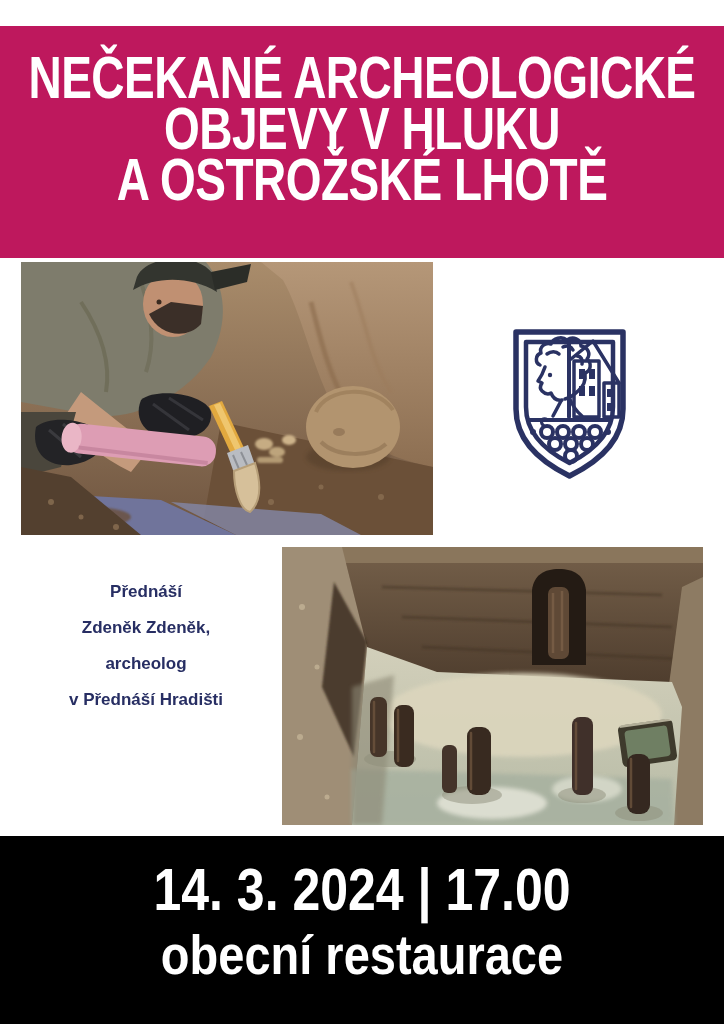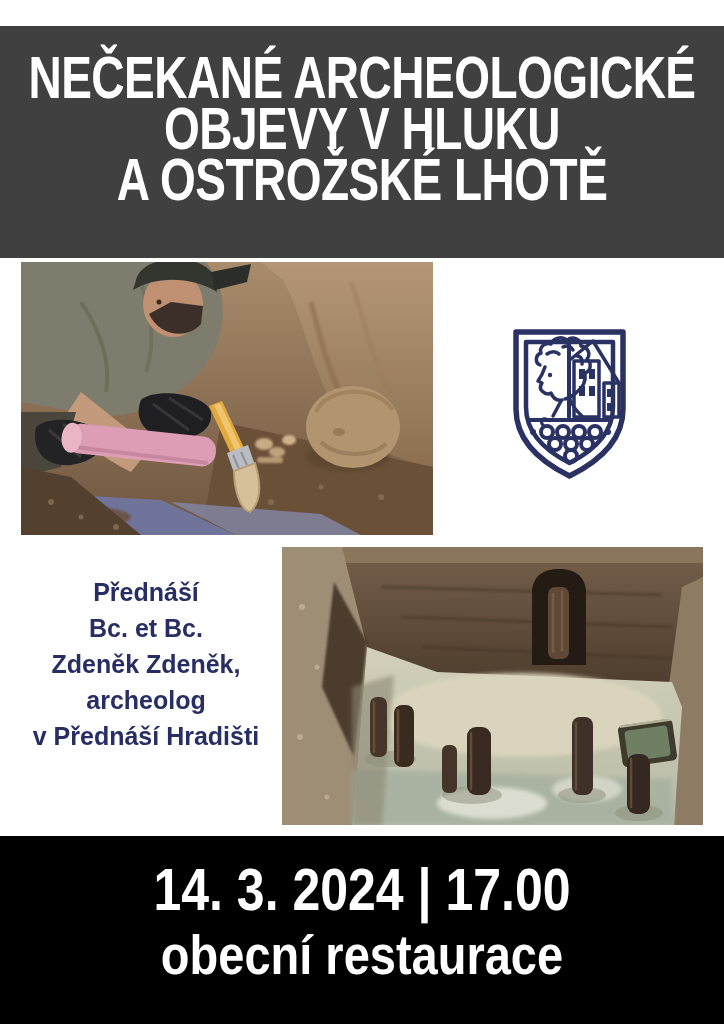--- a/index.html
+++ b/index.html
@@ -23,40 +23,40 @@
   .photo-top{position:absolute;left:21px;top:262px;width:412px;height:273px;}
   .photo-bottom{position:absolute;left:282px;top:547px;width:421px;height:278px;}
   .photo-top svg,.photo-bottom svg{display:block;width:100%;height:100%;}
   
   .logo{position:absolute;left:507px;top:323px;width:125px;height:162px;}
   .logo svg{display:block;width:100%;height:100%;}
   
   .lecturer{
     position:absolute;left:0;top:574px;width:292px;
     text-align:center;color:#272e63;font-weight:700;
-    font-size:25px;line-height:36px;
+    font-size:17px;line-height:36px;
   }
   
   .footer-banner{
     position:absolute;left:0;top:836px;width:724px;height:188px;
     background:#242b5b;
   }
   .footer-text{
     margin-top:22px;text-align:center;color:#ffffff;font-weight:700;
     transform:scaleY(1.18);transform-origin:50% 0;
   }
   .footer-datetime{font-size:50px;line-height:54px;white-space:nowrap;}
   .footer-venue{font-size:47px;line-height:56px;white-space:nowrap;}
 </style>
 </head>
 <body>
 
 <div class="poster">
 
-  <div class="title-banner" style="background: #404040;">
+  <div class="title-banner" style="background: #be185d;">
     <div class="title-text" style="color: rgb(255, 255, 255);">
       <div>NEČEKANÉ ARCHEOLOGICKÉ</div>
       <div>OBJEVY V HLUKU</div>
       <div>A OSTROŽSKÉ LHOTĚ</div>
     </div>
   </div>
 
   <div class="photo-top">
     <svg viewBox="0 0 412 273" preserveAspectRatio="none">
       <defs>
@@ -193,21 +193,20 @@
           <path d="M37,103 C33,100 34,95 39,96" stroke-width="3"></path>
         </g>
         <circle cx="26" cy="109" r="3" fill="#2a3263" stroke="none"></circle>
         <circle cx="101" cy="109" r="3" fill="#2a3263" stroke="none"></circle>
       </g>
     </svg>
   </div>
 
   <div class="lecturer" style="color: rgb(39, 46, 99);">
     <div>Přednáší</div>
-    <div>Bc. et Bc.</div>
     <div>Zdeněk Zdeněk,</div>
     <div>archeolog</div>
     <div>v Přednáší Hradišti</div>
   </div>
 
   <div class="photo-bottom">
     <svg viewBox="0 0 421 278" preserveAspectRatio="none">
       <defs>
         <linearGradient id="wallGrad" x1="0" y1="0" x2="0" y2="1">
           <stop offset="0" stop-color="#75604a"></stop>

